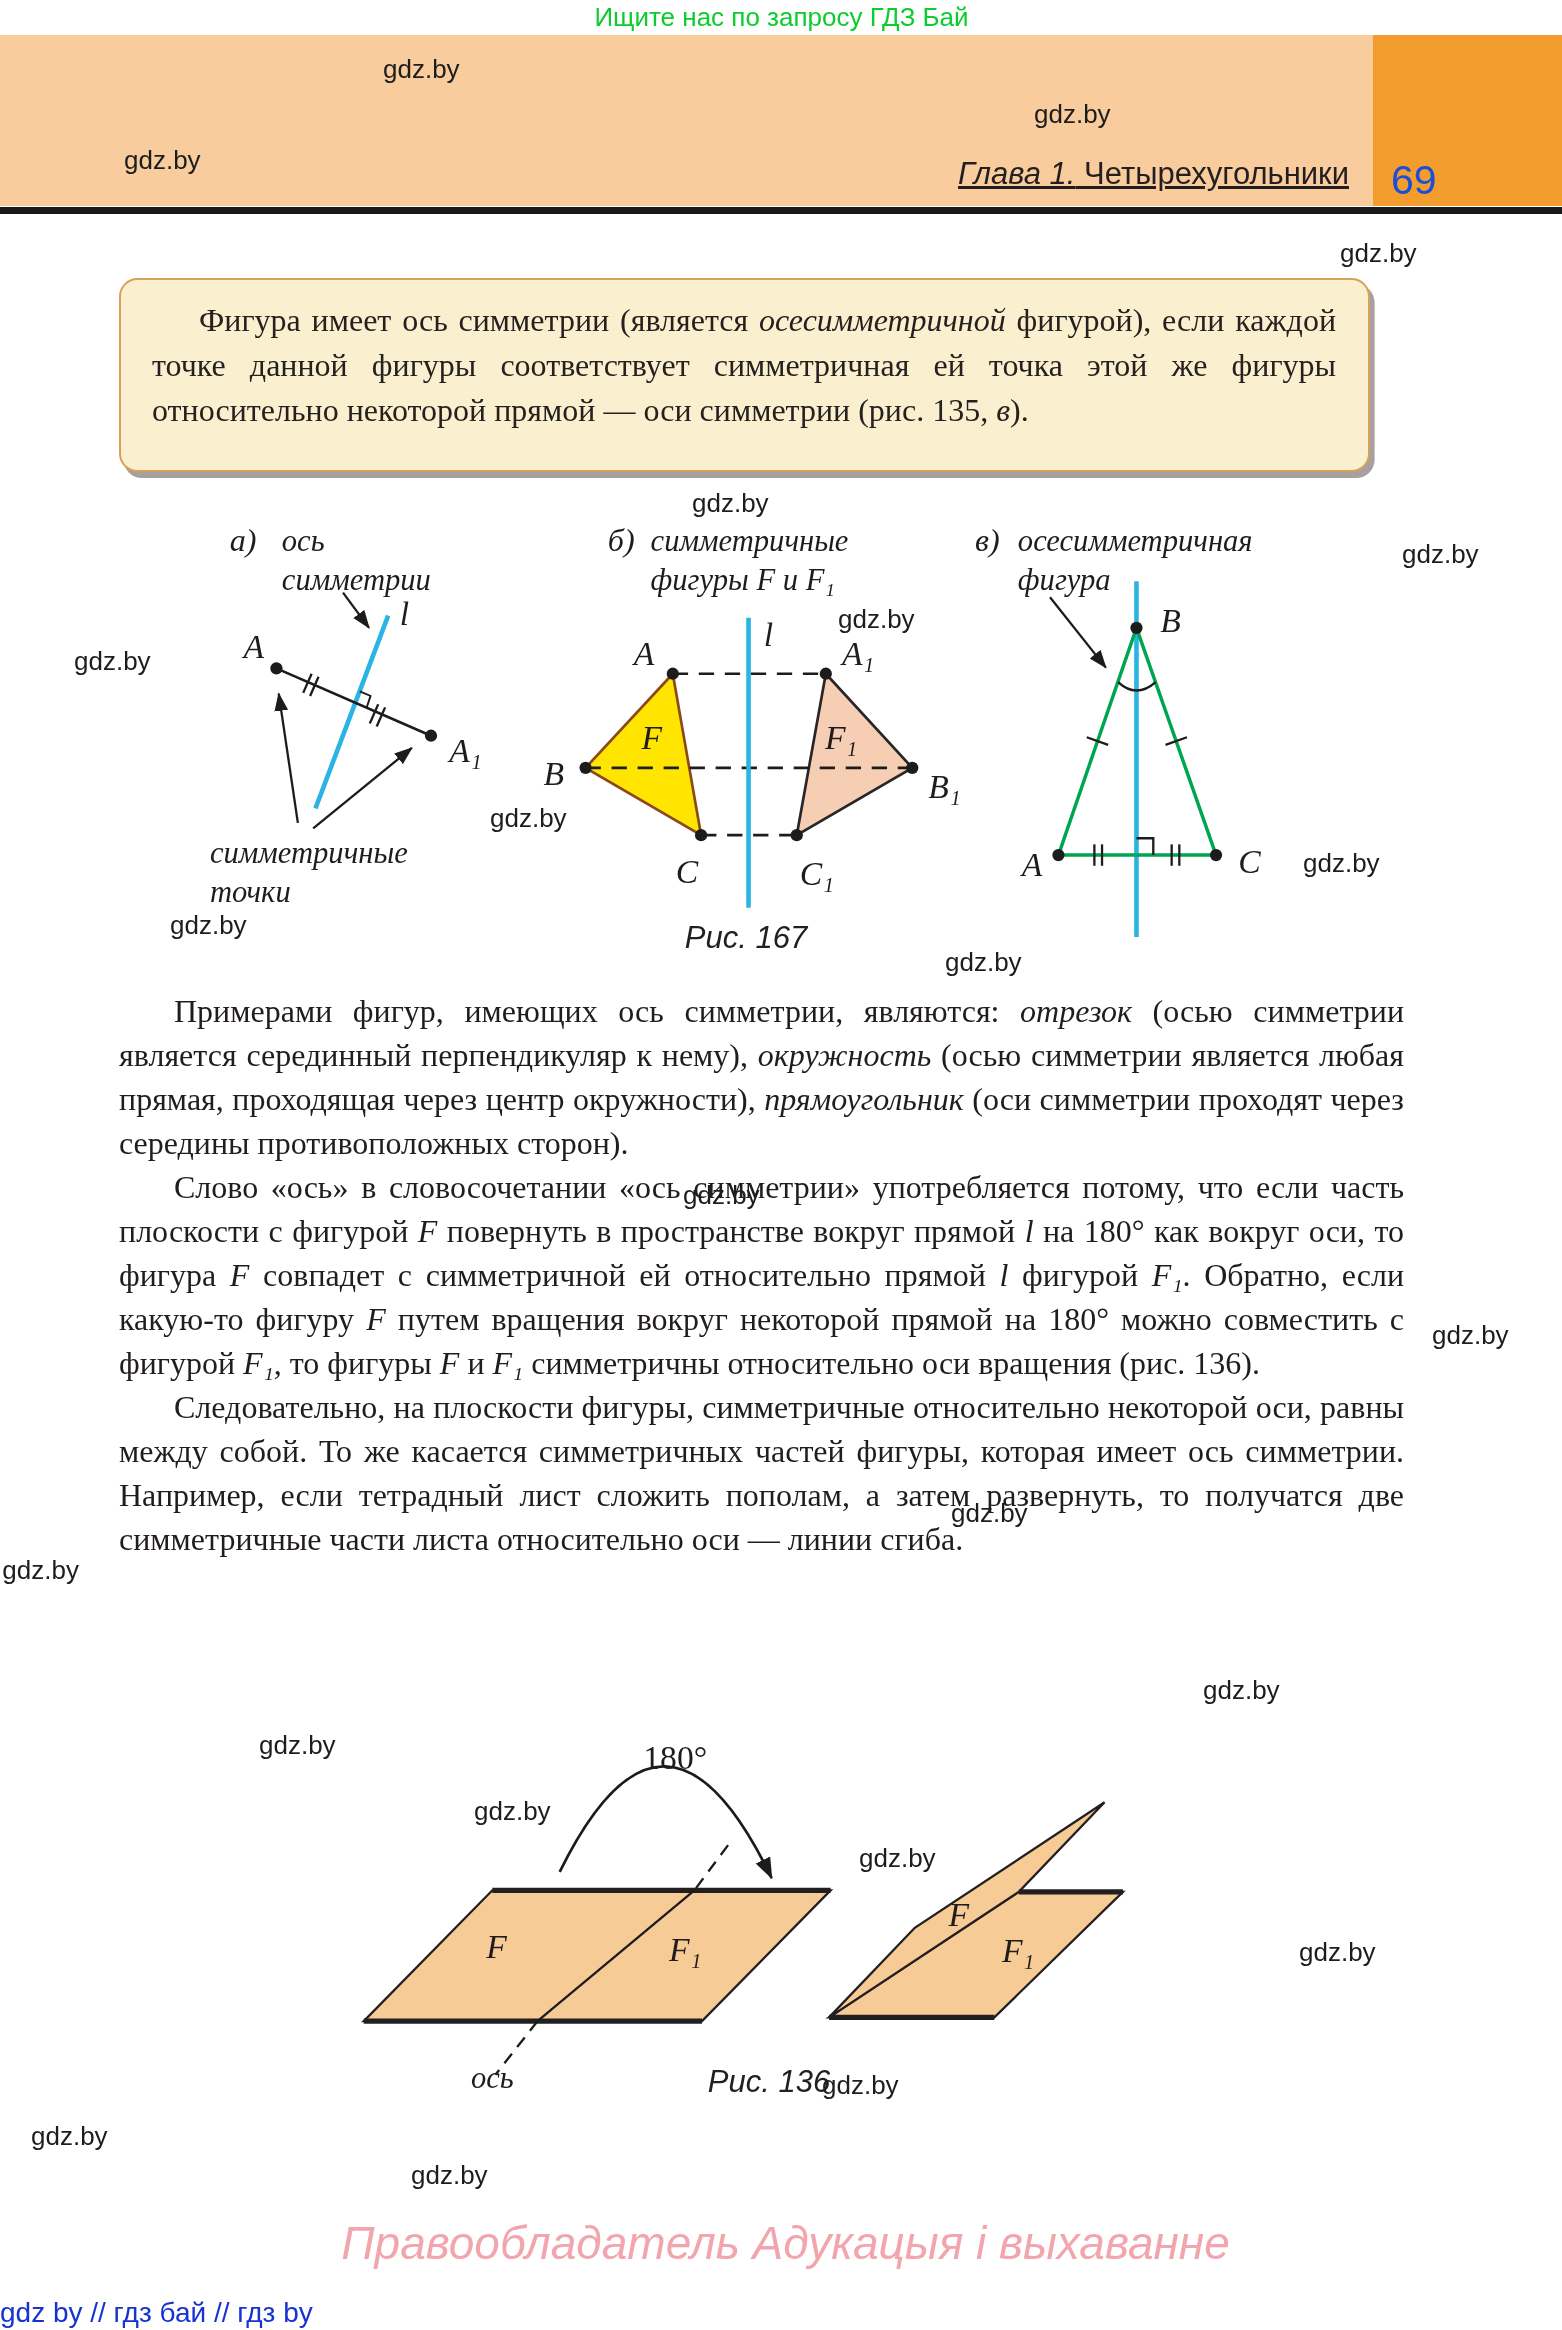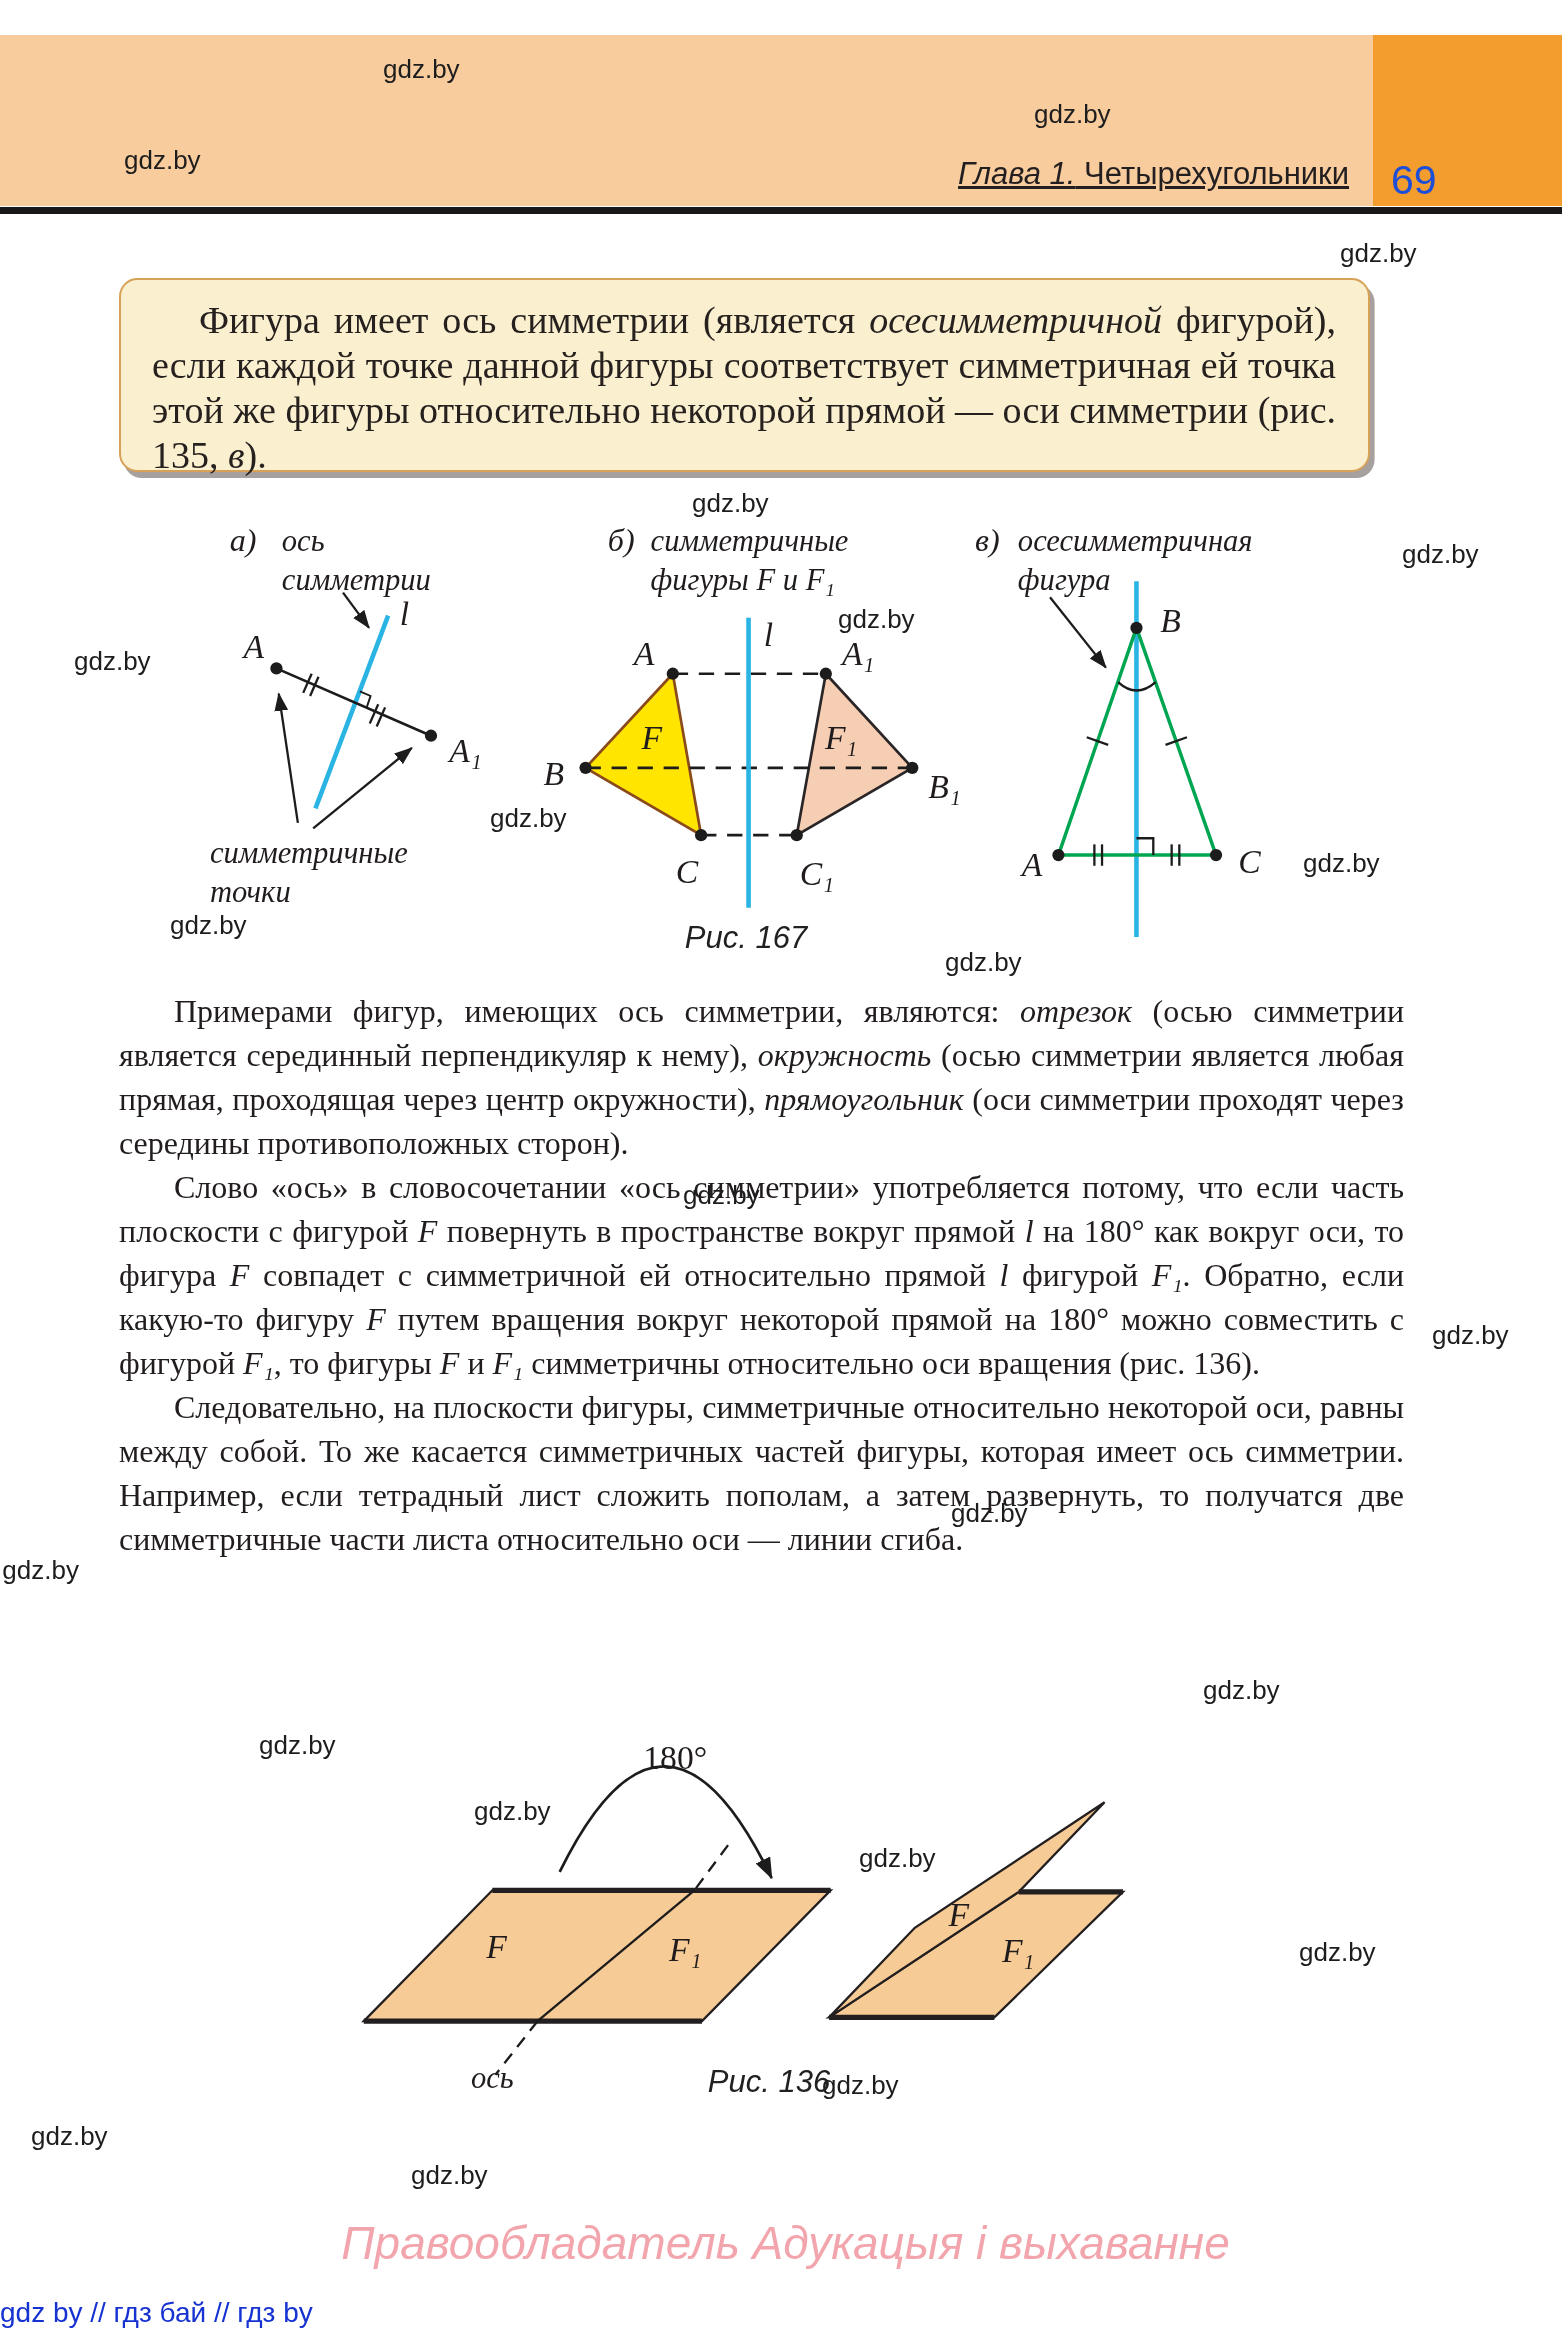--- a/index.html
+++ b/index.html
@@ -23,21 +23,21 @@
   .chapter .it { font-style:italic; }
   .rule { position:absolute; top:207px; left:0; width:1563px; height:6.9px; background:#1b181a; }
   
   .wm { position:absolute; font:26px "Liberation Sans","DejaVu Sans",sans-serif; color:#1d1d1d; white-space:nowrap; }
   
   .defbox {
     position:absolute; left:119px; top:278px; width:1251px; height:194px; box-sizing:border-box;
     background:#faefcf; border:2.3px solid #d8a158; border-radius:18.4px;
     box-shadow:4.6px 6.1px 0 rgba(93,84,78,0.55); padding:18.4px 32px 0 31px;
   }
-  .defbox p { margin:0; font-size:38px; line-height:45px; text-align:justify; text-indent:47px; color:#26211f; }
+  .defbox p { margin:0; font-size:32px; line-height:45px; text-align:justify; text-indent:47px; color:#26211f; }
   
   .bodytext { position:absolute; left:119px; top:989px; width:1285px; }
   .bodytext p { margin:0; font-size:32px; line-height:44px; text-align:justify; text-indent:55px; color:#211c1d; }
   
   .figcap {
     position:absolute; font:italic 31px "Liberation Sans","DejaVu Sans",sans-serif; color:#232021;
     text-align:center;
   }
   #cap135 { top:920px; left:612px; width:268px; }
   #cap136 { top:2064px; left:635px; width:268px; }
@@ -54,20 +54,21 @@
   .links {
     position:absolute; top:2297px; left:0; width:100%; text-align:left;
     font:28px "Liberation Sans","DejaVu Sans",sans-serif; color:#1633d2;
   }
 </style>
 </head>
 <body>
 
 <div id="page">
 
+  <div class="banner">Ищите нас по запросу ГДЗ Бай</div>
 
   <div class="band"></div>
   <div class="pagebox"></div>
   <div class="pagenum">69</div>
   <div class="chapter"><span class="it">Глава 1.</span><span> Четырехугольники</span></div>
   <div class="rule"></div>
 
   <span class="wm" style="left:383px;top:54px">gdz.by</span>
   <span class="wm" style="left:1034px;top:99px">gdz.by</span>
   <span class="wm" style="left:124px;top:145px">gdz.by</span>

